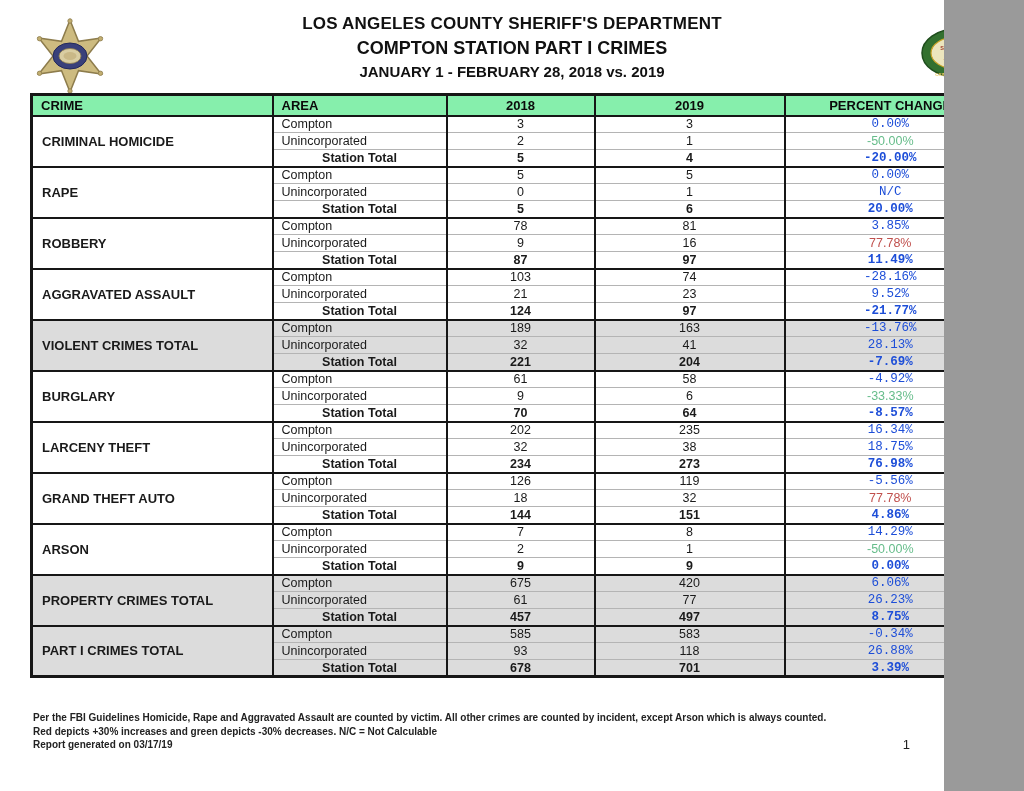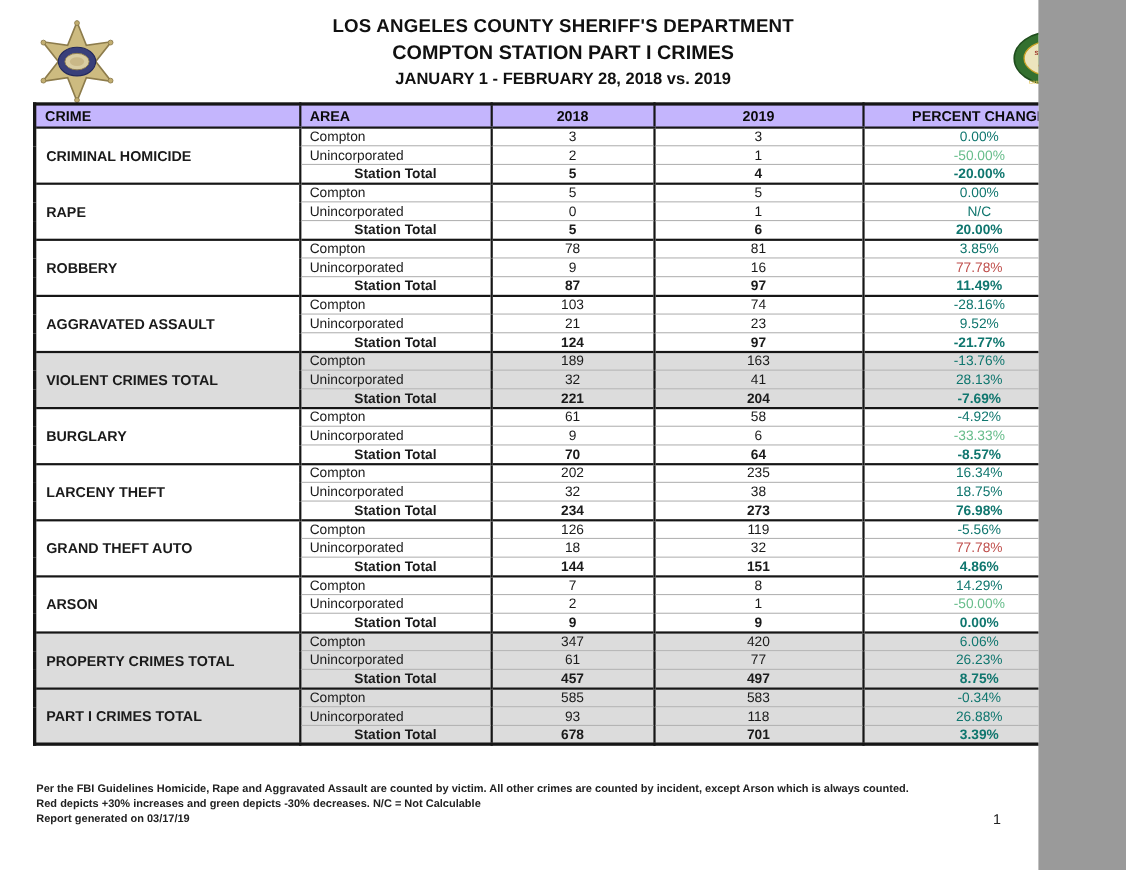--- a/index.html
+++ b/index.html
@@ -36,21 +36,21 @@
     left: 30px; top: 93px;
     width: 965px;
     border-collapse: collapse;
     table-layout: fixed;
     font-size: 12.5px;
     color: #1a1a1a;
   }
   table.crime-table { border: 3px solid #161616; }
   .crime-table th, .crime-table td { border-left: 2px solid #161616; }
   .crime-table th {
-    background: #c4b5fd;
+    background: #86efac;
     height: 21px;
     font-size: 13px;
     font-weight: bold;
     color: #0b0b0b;
     border-bottom: 2px solid #161616;
     text-align: center;
   }
   .crime-table th.left { text-align: left; padding-left: 8px; }
   .crime-table td { height: 17px; padding: 0; background: #fff; }
   .crime-table tbody td { border-top: 1px solid #b4b4b4; }
@@ -61,21 +61,21 @@
     padding-left: 9px;
     vertical-align: middle;
   }
   td.area { padding-left: 8px; text-align: left; }
   td.area-total { padding-left: 0; text-align: center; font-weight: bold; }
   td.num { text-align: center; }
   tr.total td { font-weight: bold; }
   tr.shaded td { background: #dcdcdc; }
   .chg-green { color: #67bd8b; }
   .chg-red   { color: #c0504d; }
-  .chg-black { color: #0f766e; }
+  .chg-black { color: #1d4ed8; font-family: Liberation Mono, monospace; }
 
   
   .footnotes {
     position: absolute;
     left: 33px; top: 711px;
     width: 960px;
     font-size: 10px;
     color: #222;
     line-height: 13.5px;
     font-weight: bold;
@@ -313,21 +313,21 @@
         </tr>
         <tr class="total">
           <td class="area area-total">Station Total</td>
           <td class="num">9</td>
           <td class="num">9</td>
           <td class="num chg-black">0.00%</td>
         </tr>
         <tr class="shaded sec-start">
           <td rowspan="3" class="crime">PROPERTY CRIMES TOTAL</td>
           <td class="area">Compton</td>
-          <td class="num">347</td>
+          <td class="num">675</td>
           <td class="num">420</td>
           <td class="num chg-black">6.06%</td>
         </tr>
         <tr class="shaded">
           <td class="area">Unincorporated</td>
           <td class="num">61</td>
           <td class="num">77</td>
           <td class="num chg-black">26.23%</td>
         </tr>
         <tr class="shaded total">

